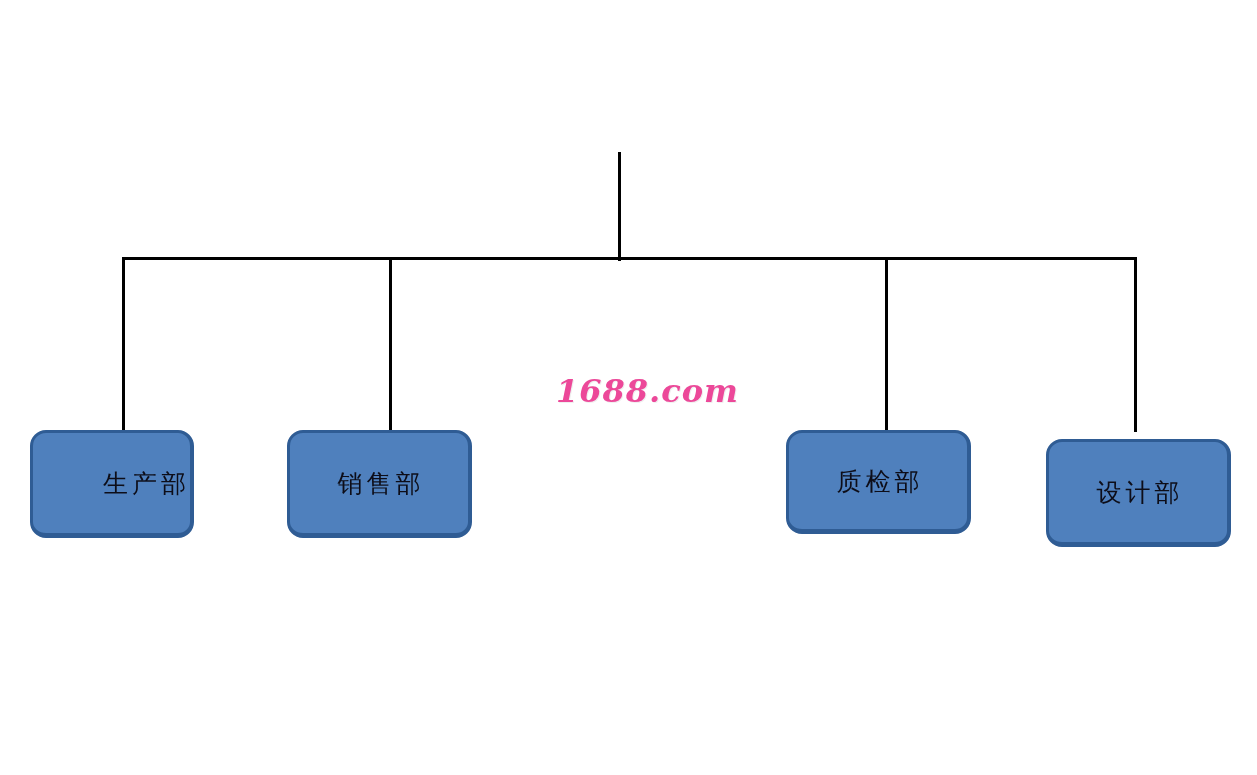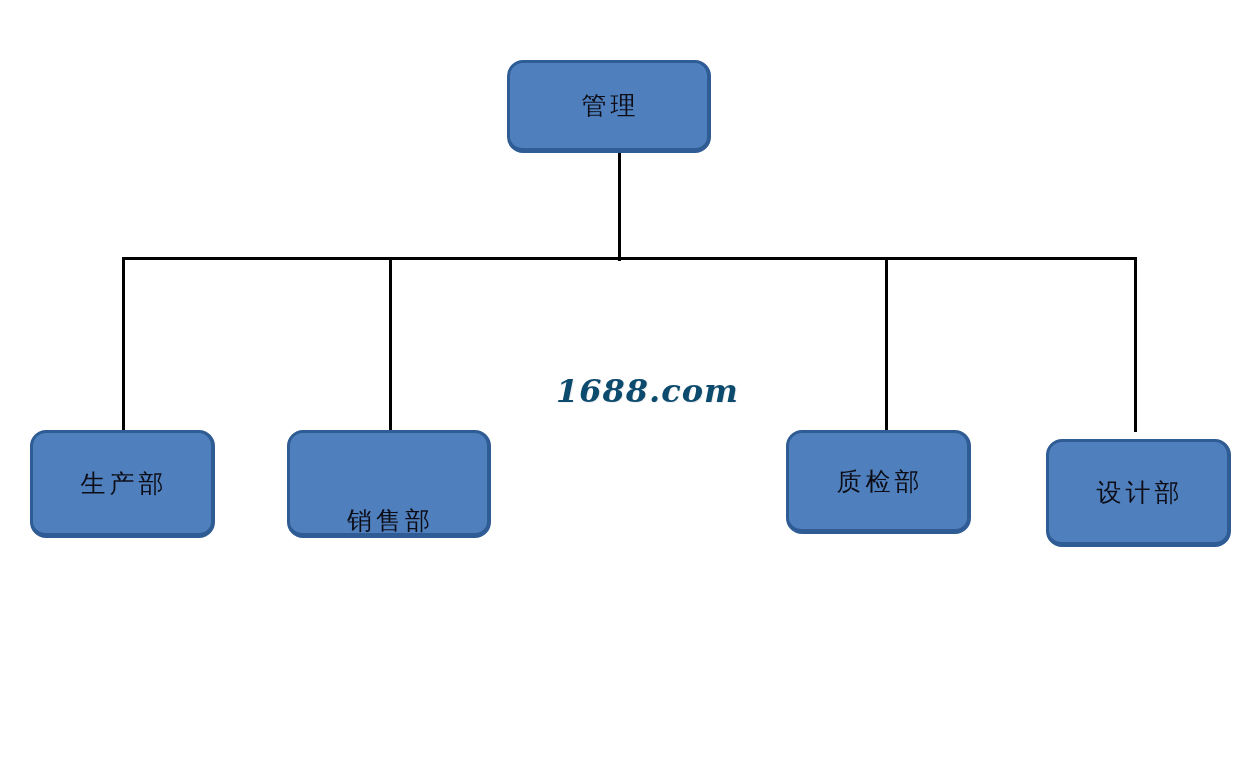--- a/index.html
+++ b/index.html
@@ -43,21 +43,21 @@
     position: absolute;
     background: #000000;
     z-index: 1;
   }
   .watermark {
     position: absolute;
     font-family: "DejaVu Serif", "Liberation Serif", serif;
     font-style: italic;
     font-weight: bold;
     font-size: 32px;
-    color: #0c4a6e;
+    color: #ec4899;
     letter-spacing: 1px;
     white-space: nowrap;
     text-shadow: 1px 1px 0 #efefef;
     z-index: 2;
     user-select: none;
   }
 </style>
 </head>
 <body>
 
@@ -70,29 +70,26 @@
   <div class="connector" style="left:122px; top:257px; width:3px; height:175px;"></div>
 
   <div class="connector" style="left:389px; top:257px; width:3px; height:175px;"></div>
 
   <div class="connector" style="left:885px; top:257px; width:3px; height:175px;"></div>
 
   <div class="connector" style="left:1134px; top:257px; width:3px; height:175px;"></div>
 
   <div class="watermark" style="left:556px; top:372px;">1688.com</div>
 
-  <div class="org-node" style="left:507px; top:60px; width:204px; height:93px;">
-    <span class="node-label">管理</span>
-  </div>
 
-  <div class="org-node" style="left:30px; top:430px; width:185px; height:108px;">
+  <div class="org-node" style="left:30px; top:430px; width:164px; height:108px;justify-content:flex-end;">
     <span class="node-label">生产部</span>
   </div>
 
-  <div class="org-node" style="left:287px; top:430px; width:204px; height:108px;align-items:flex-end;">
+  <div class="org-node" style="left:287px; top:430px; width:185px; height:108px;">
     <span class="node-label">销售部</span>
   </div>
 
   <div class="org-node" style="left:786px; top:430px; width:185px; height:104px;">
     <span class="node-label">质检部</span>
   </div>
 
   <div class="org-node" style="left:1046px; top:439px; width:185px; height:108px;">
     <span class="node-label">设计部</span>
   </div>

